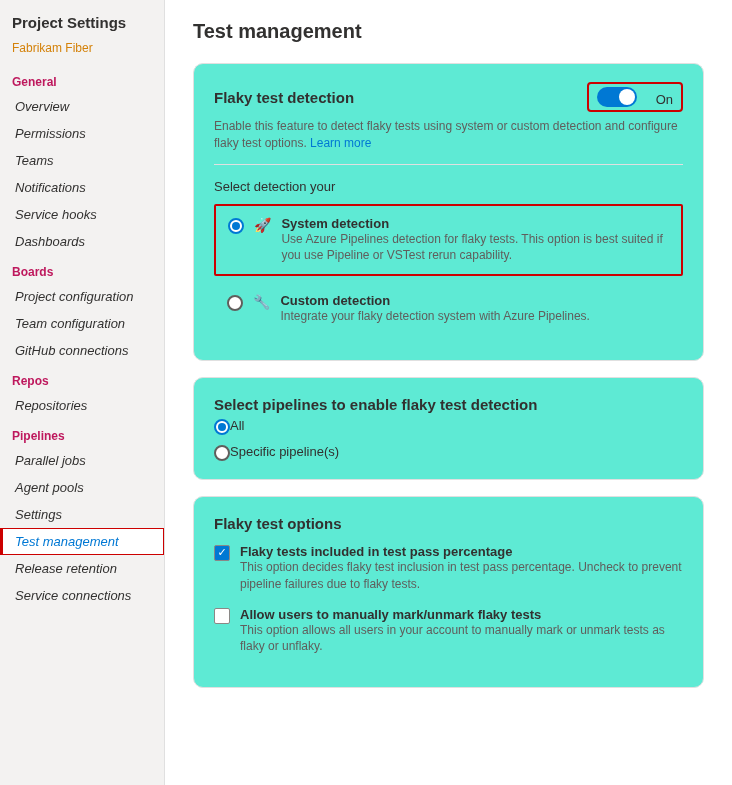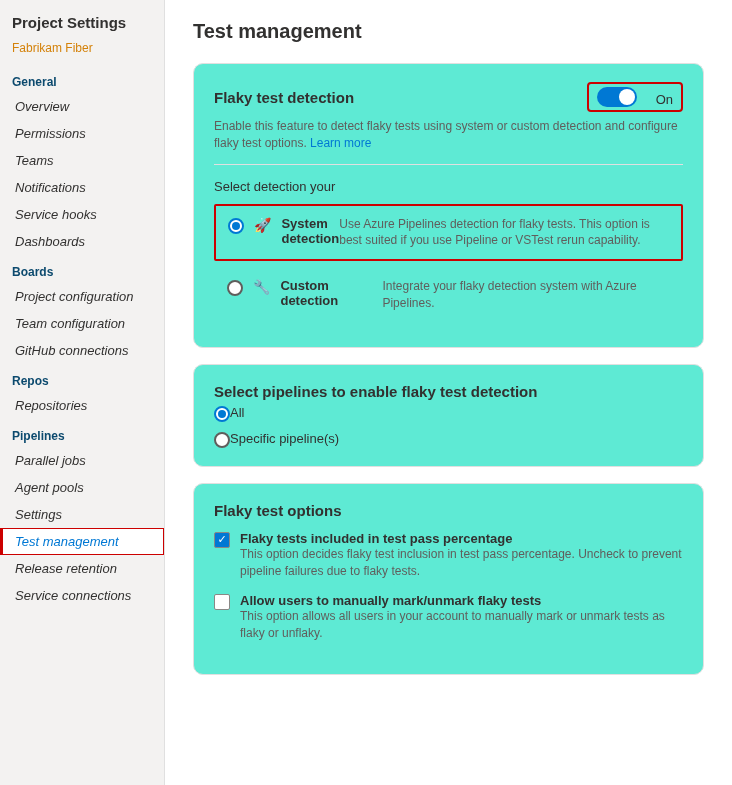--- a/index.html
+++ b/index.html
@@ -27,21 +27,21 @@
     .sidebar-brand {
       color: #d4820a;
       font-size: 12px;
       padding: 0 12px 10px 12px;
       cursor: pointer;
     }
     .sidebar-section-header {
       font-weight: 700;
       font-size: 12px;
       padding: 10px 12px 4px 12px;
-      color: #0c4a6e;
+      color: #be185d;
       text-transform: none;
     }
     .sidebar-item {
       padding: 6px 12px;
       cursor: pointer;
       color: #323130;
       font-size: 13px;
       border-left: 3px solid transparent;
       font-style: italic;
     }
@@ -180,21 +180,21 @@
     }
     .radio-circle.empty {
       border: 2px solid #605e5c;
     }
 
     .radio-icon {
       font-size: 14px;
       flex-shrink: 0;
       margin-top: 1px;
     }
-    .radio-text-block { display: flex; }
+    .radio-text-block { display: flex; flex-direction: column; }
     .radio-title {
       font-size: 13px;
       font-weight: 600;
       color: #323130;
     }
     .radio-desc {
       font-size: 12px;
       color: #605e5c;
       line-height: 1.4;
     }

